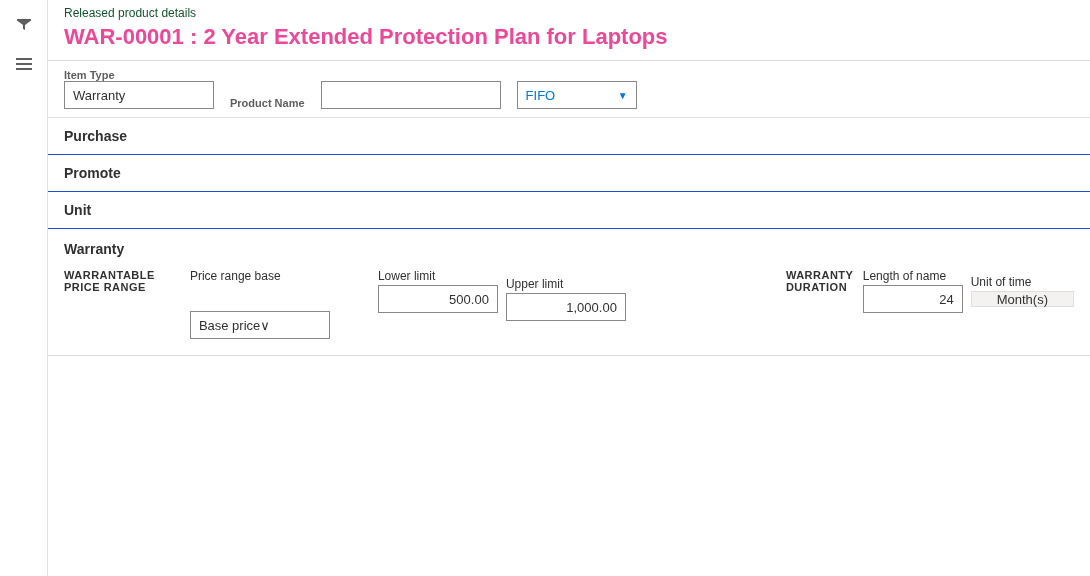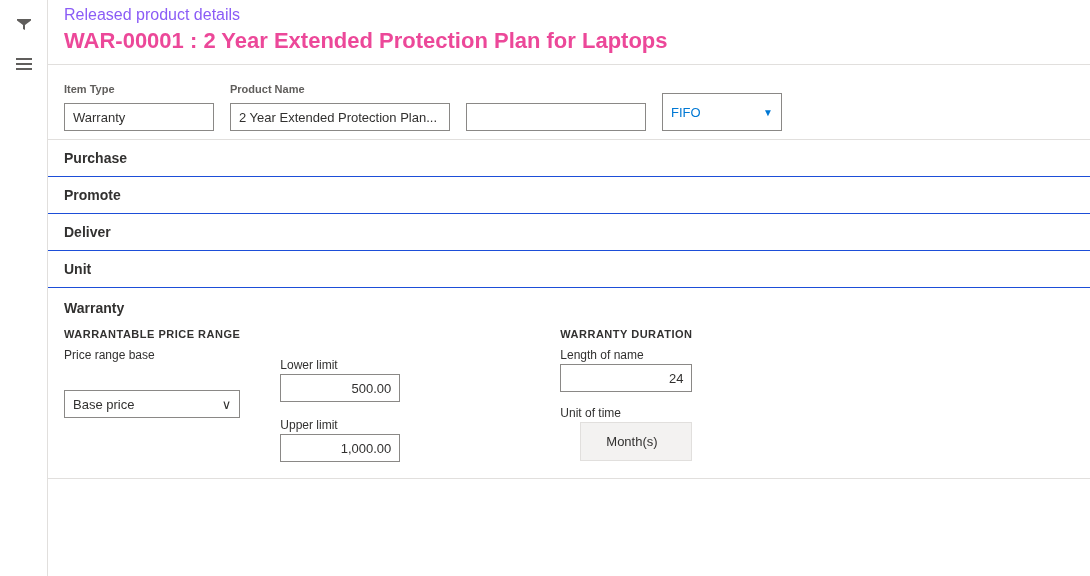--- a/index.html
+++ b/index.html
@@ -41,22 +41,22 @@
       flex: 1;
       display: flex;
       flex-direction: column;
       background: #fff;
       overflow: hidden;
     }
 
     
     .breadcrumb {
       padding: 6px 16px 2px 16px;
-      font-size: 16px;
-      color: #8b5cf6;
+      font-size: 12px;
+      color: #14532d;
       cursor: pointer;
     }
 
     
     .page-title {
       padding: 2px 16px 10px 16px;
       font-size: 22px;
       font-weight: 600;
       color: #ec4899;
     }
@@ -72,21 +72,21 @@
     .top-fields-row {
       display: flex;
       align-items: flex-end;
       padding: 8px 16px;
       border-bottom: 1px solid #e1dfdd;
       gap: 16px;
     }
     .field-group {
       display: flex;
       flex-direction: column;
-      gap: 8px;
+      gap: 0;
     }
     .field-label {
       font-size: 11px;
       color: #605e5c;
       font-weight: 600;
       text-transform: capitalize;
     }
     .field-static-box {
       background: #fff;
       border: 1px solid #8a8886;
@@ -98,21 +98,21 @@
       display: flex;
       align-items: center;
     }
     .field-dropdown {
       background: #fff;
       border: 1px solid #8a8886;
       padding: 4px 8px;
       font-size: 13px;
       color: #0078d4;
       min-width: 120px;
-      height: 38px;
+      height: 28px;
       display: flex;
       align-items: center;
       justify-content: space-between;
       cursor: pointer;
     }
     .chevron-down {
       font-size: 10px;
       margin-left: 8px;
     }
 
@@ -140,21 +140,21 @@
     }
 
     .warranty-content {
       display: flex;
       gap: 40px;
       align-items: flex-start;
     }
 
     .warranty-block {
       display: flex;
-      flex-direction: column;
+      flex-direction: row;
       gap: 8px;
     }
 
     .block-title {
       font-size: 11px;
       font-weight: 700;
       color: #323130;
       text-transform: uppercase;
       letter-spacing: 0.5px;
     }
@@ -179,37 +179,36 @@
 
     .select-field {
       border: 1px solid #8a8886;
       background: #fff;
       height: 28px;
       padding: 4px 8px;
       font-size: 13px;
       color: #323130;
       display: flex;
       align-items: center;
-      justify-content: space-between;
+      justify-content: flex-start;
       cursor: pointer;
       min-width: 140px;
       margin-top: 28px;
     }
 
     .readonly-field {
       background: #f3f2f1;
       border: 1px solid #e1dfdd;
-      height: 39px;
+      height: 16px;
       padding: 4px 25px;
       font-size: 13px;
       color: #323130;
       display: flex;
       align-items: center;
       min-width: 100px;
-      margin-left: 20px;
     }
 
     .input-right {
       min-width: 120px;
       text-align: right;
       justify-content: flex-end;
     }
   </style>
 </head>
 <body>
@@ -239,40 +238,38 @@
 
     <div class="top-fields-row">
 
       <div class="field-group">
         <span class="field-label">Item type</span>
         <div class="field-static-box">Warranty</div>
       </div>
 
       <div class="field-group">
         <span class="field-label">Product name</span>
-        <div class="field-static-box" style="min-width: 220px;">2 Year Extended Protection Plan...</div>
       </div>
 
       <div class="field-group">
         <span class="field-label">&nbsp;</span>
         <div class="field-static-box" style="min-width: 180px;"></div>
       </div>
 
       <div class="field-group">
         <span class="field-label">&nbsp;</span>
         <div class="field-dropdown">
           <span>FIFO</span>
           <span class="chevron-down">▼</span>
         </div>
       </div>
     </div>
 
     <div class="section-header">Purchase</div>
     <div class="section-header">Promote</div>
-    <div class="section-header">Deliver</div>
     <div class="section-header">Unit</div>
 
     <div class="warranty-section">
       <div class="warranty-section-title">Warranty</div>
 
       <div class="warranty-content">
 
         <div class="warranty-block">
           <div class="block-title">WARRANTABLE PRICE RANGE</div>
 

